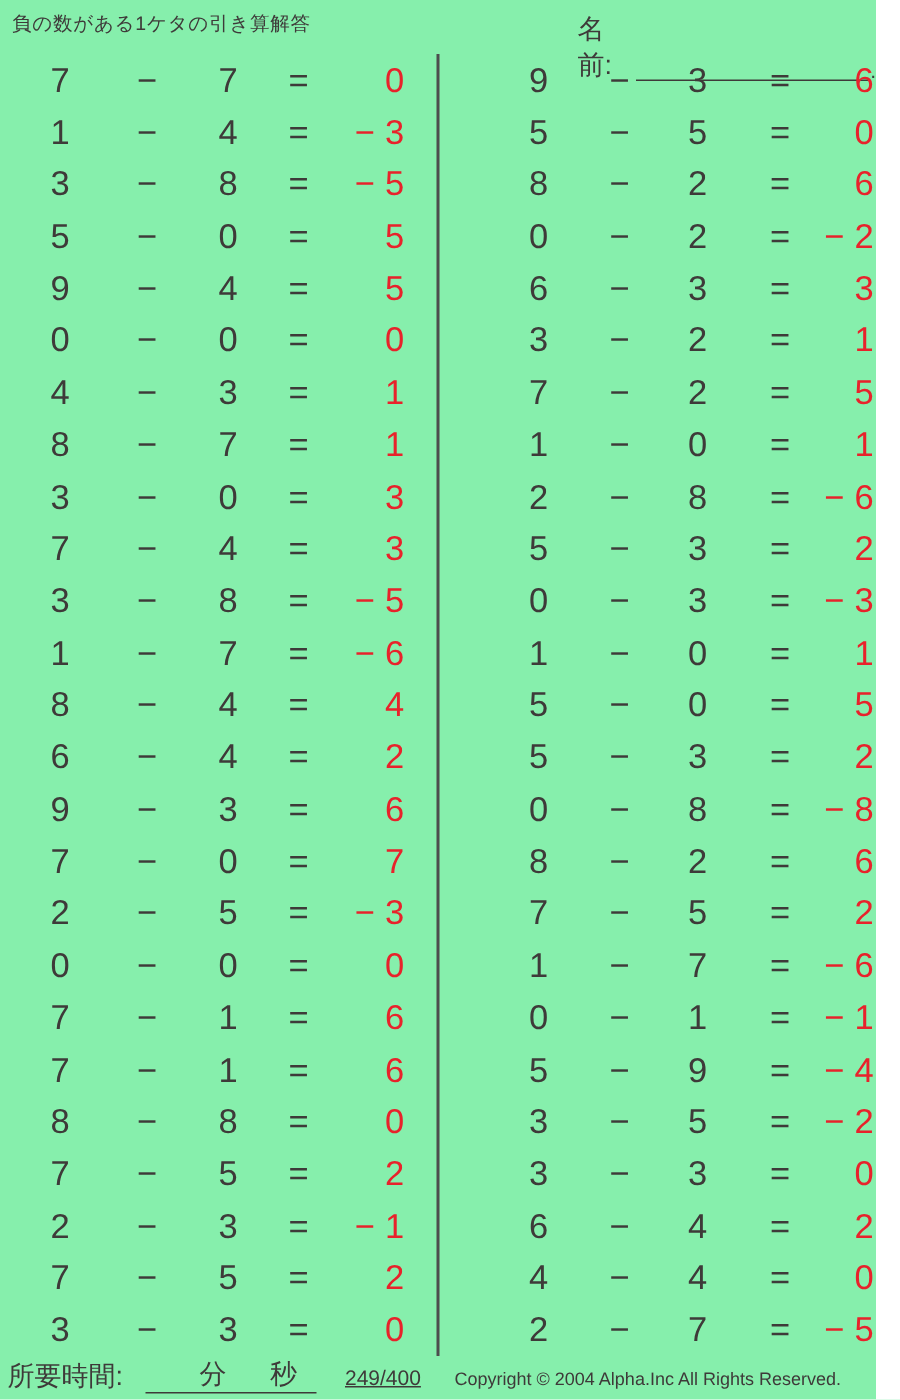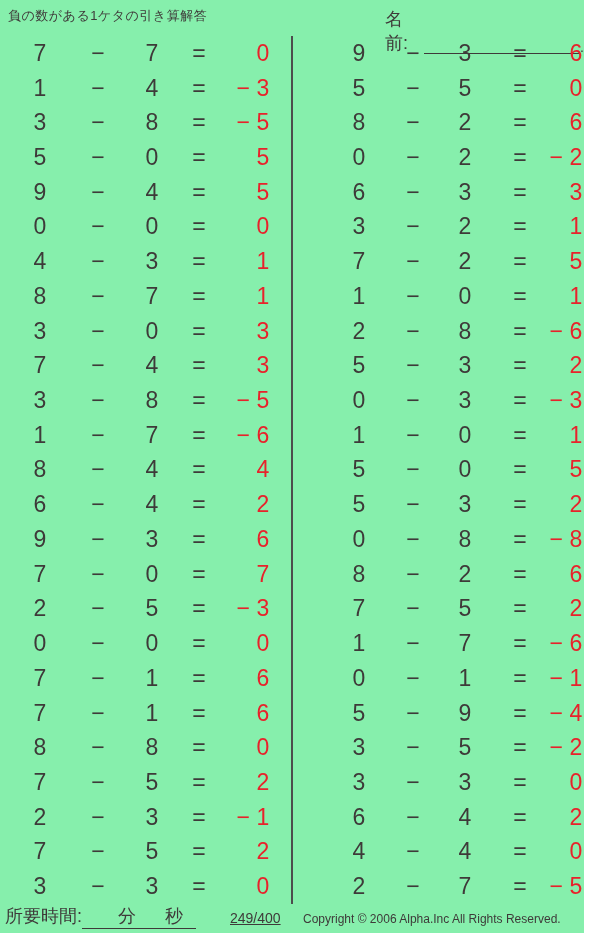--- a/index.html
+++ b/index.html
@@ -24,21 +24,21 @@
   .col-left .c4{width:34px;}
   .col-left .c5{width:76px;padding-right:16px;}
   .col-right .c1{width:70px;margin-left:24px;}
   .col-right .c2{width:38px;}
   .col-right .c3{width:66px;}
   .col-right .c4{width:44px;}
   .col-right .c5{width:58px;padding-right:11px;}
   .c5{display:flex;justify-content:flex-end;align-items:center;
       box-sizing:border-box;color:var(--answer-color,#e8222b);}
   .ans-digit{display:inline-block;width:26px;text-align:center;}
-  .footer-time{position:absolute;left:5px;top:904px;display:flex;align-items:flex-start;font-size:18px;}
+  .footer-time{position:absolute;left:5px;top:904px;display:flex;align-items:center;font-size:18px;gap:15px;}
   .time-line{display:flex;width:114px;border-bottom:1.6px solid #3e3a39;align-items:flex-end;}
   .minutes-label{margin-left:36px;}
   .seconds-label{margin-left:29px;}
   .page-number{position:absolute;left:230px;top:910px;font-size:14px;text-decoration:underline;}
   .copyright{position:absolute;left:303px;top:912px;font-size:12px;}
 </style>
 </head>
 <body>
 
 <div class="page">
@@ -608,15 +608,15 @@
 
   <div class="footer-time">
     <span>所要時間:</span>
     <span class="time-line">
       <span class="minutes-label">分</span>
       <span class="seconds-label">秒</span>
     </span>
   </div>
 
   <div class="page-number">249/400</div>
-  <div class="copyright">Copyright © 2006 Alpha.Inc All Rights Reserved.</div>
+  <div class="copyright">Copyright © 2004 Alpha.Inc All Rights Reserved.</div>
 
 </div>
 
 </body></html>

